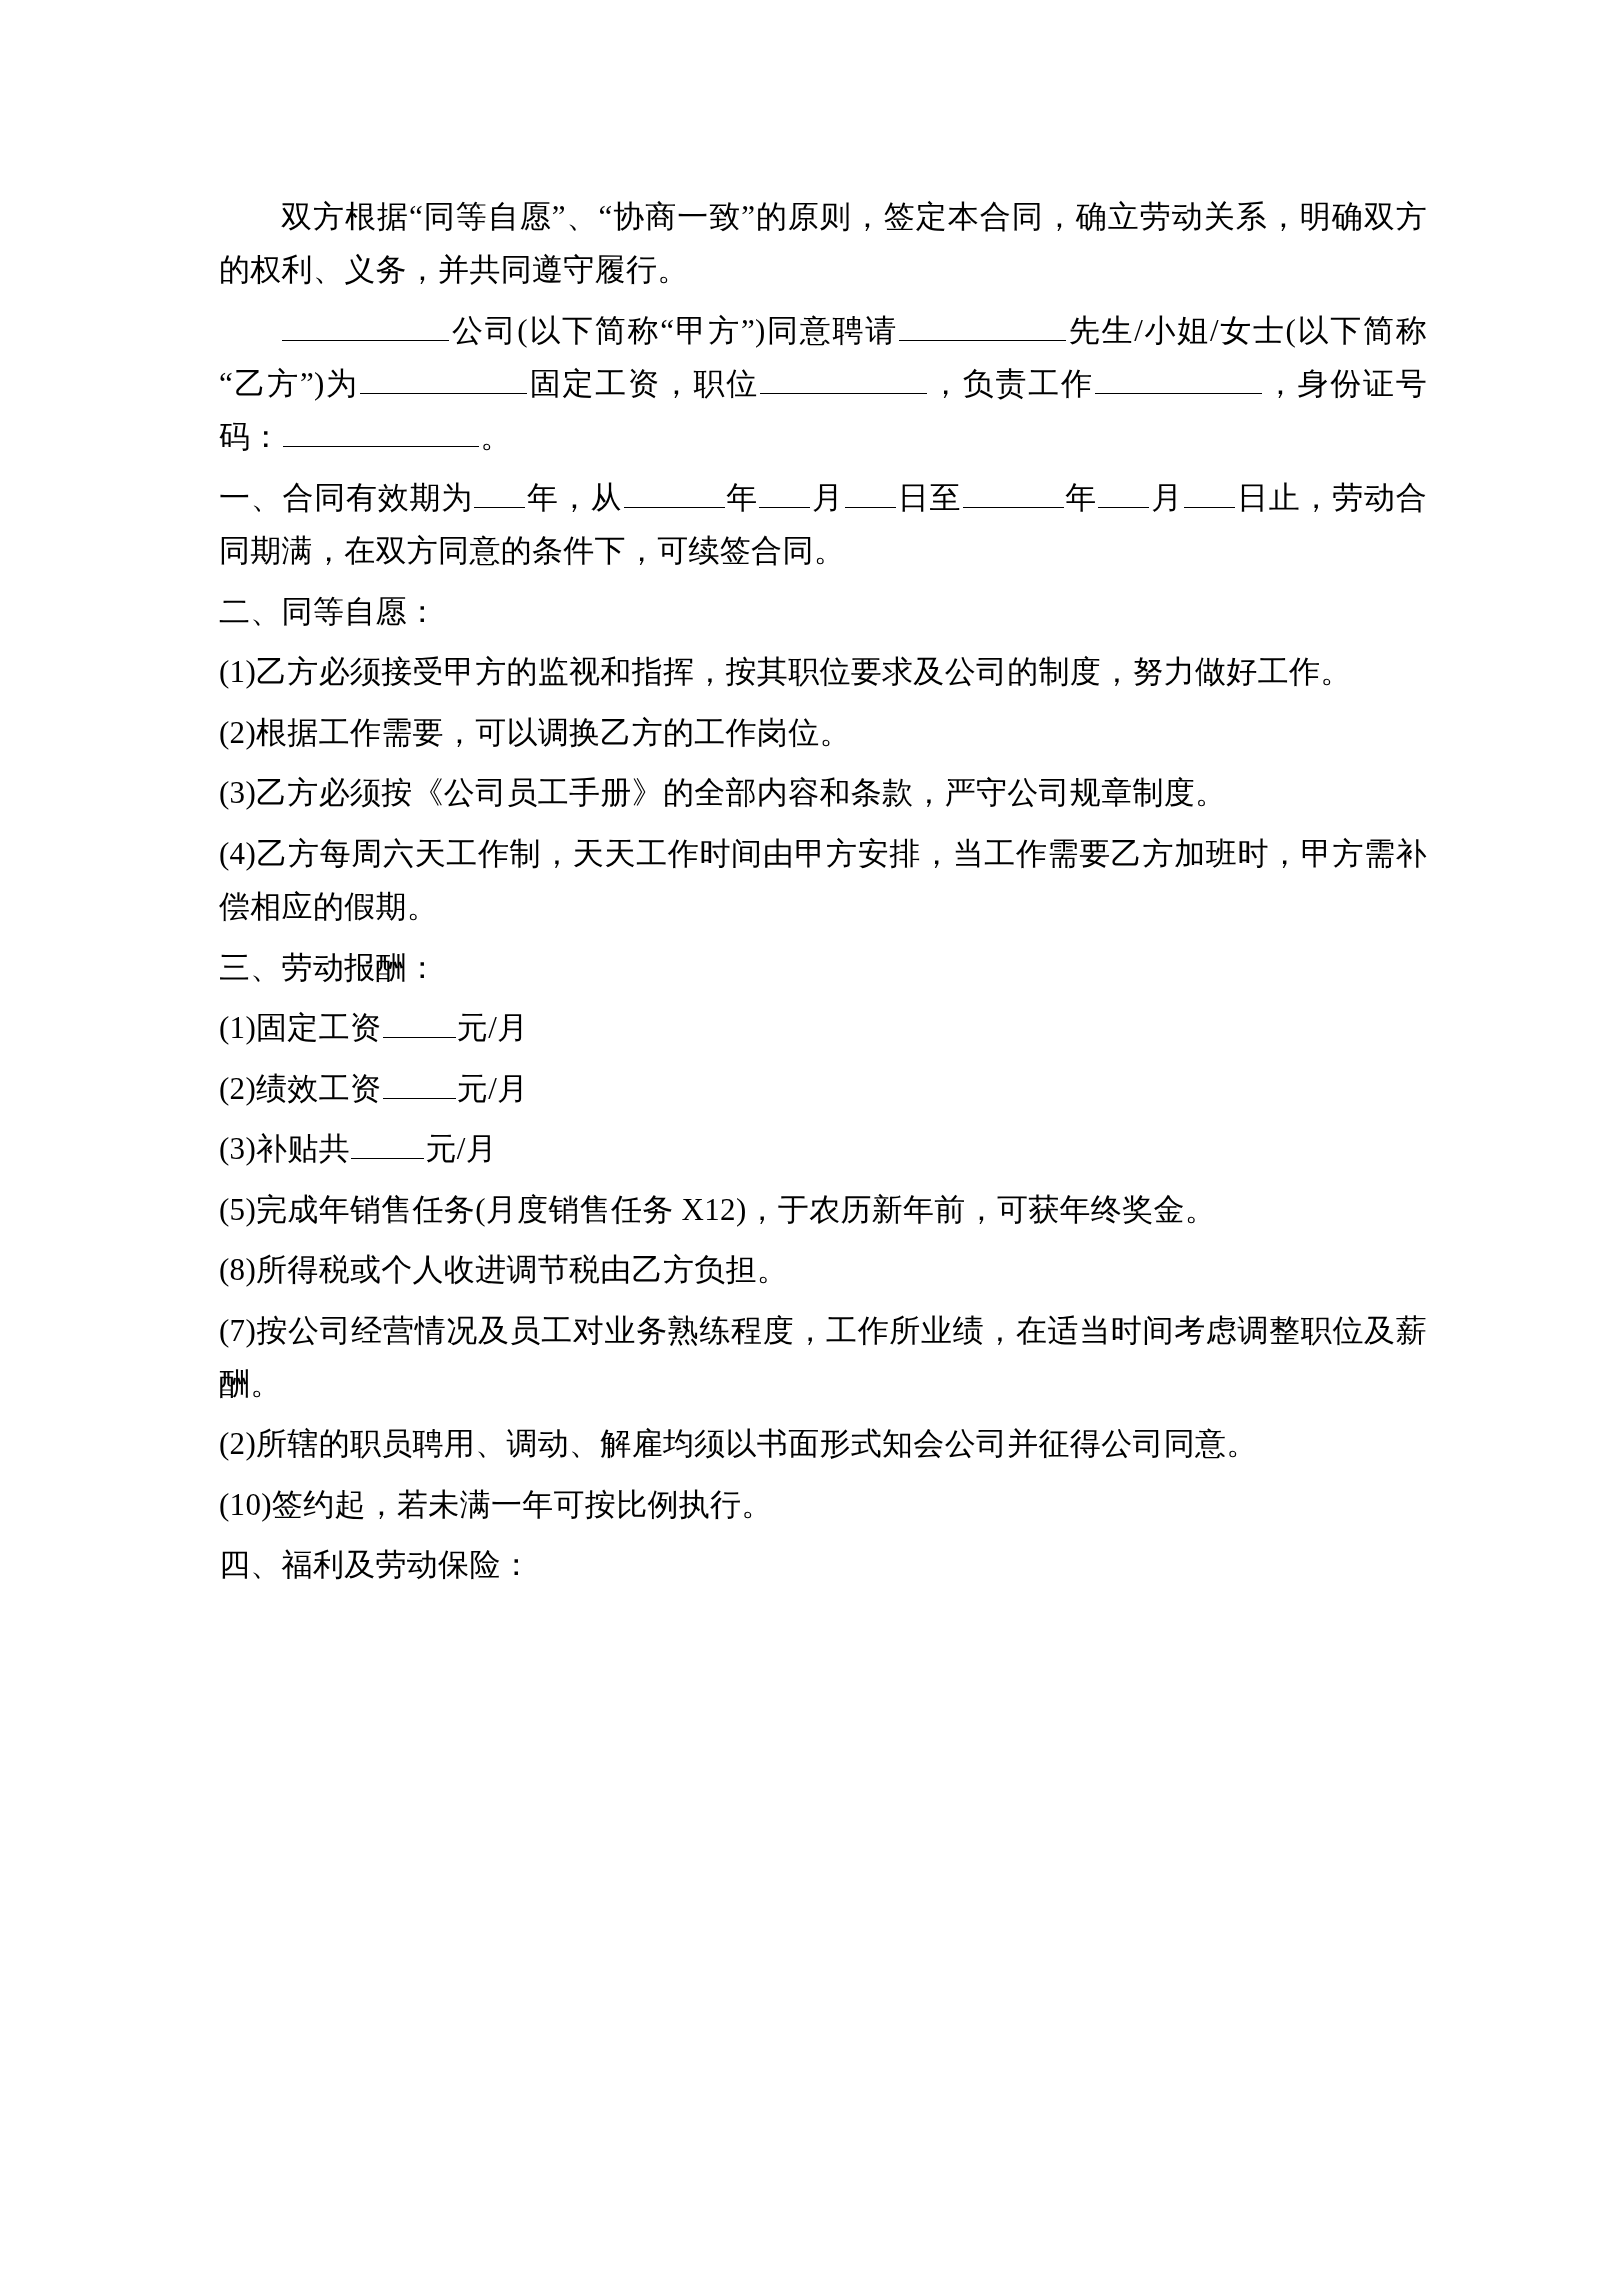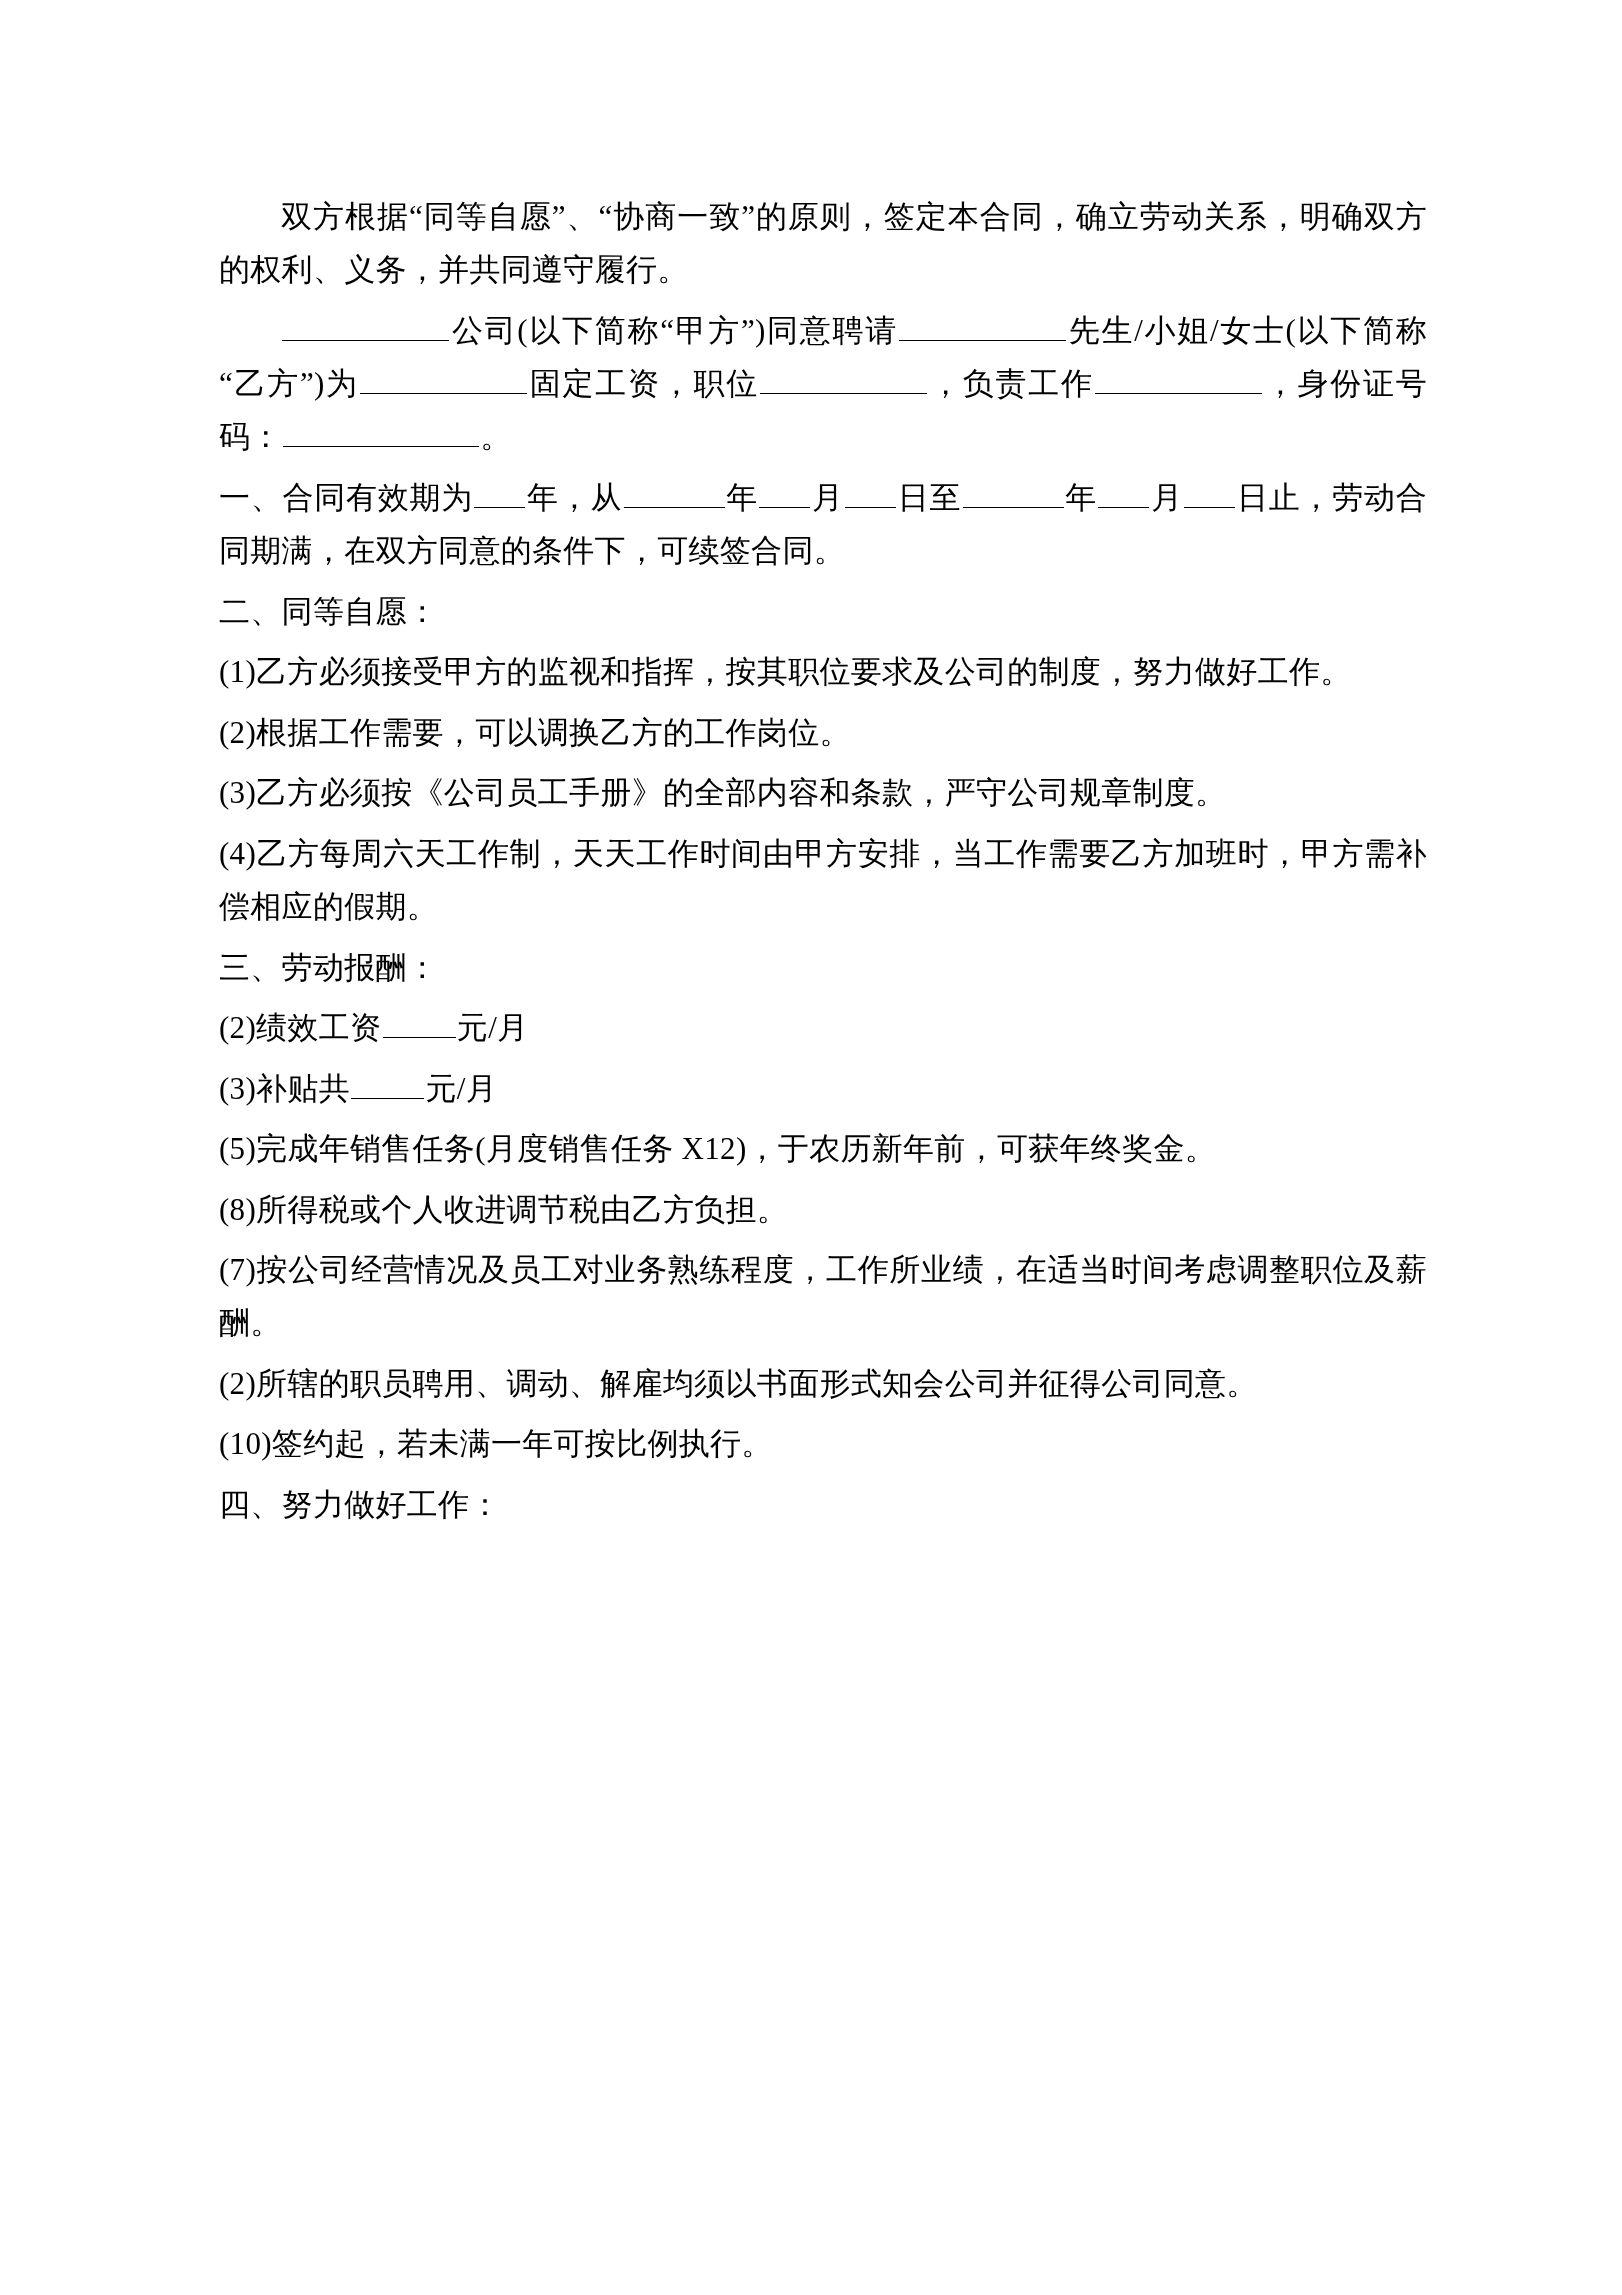--- a/index.html
+++ b/index.html
@@ -58,23 +58,24 @@
   <div class="doc-body" id="doc-body">
       <p class="indent"><span>双方根据“同等自愿”、“协商一致”的原则，签定本合同，确立劳动关系，明确双方的权利、义务，并共同遵守履行。</span></p>
       <p class="indent"><span class="blank b-xl"></span><span>公司(以下简称“甲方”)同意聘请</span><span class="blank b-xl"></span><span>先生/小姐/女士(以下简称“乙方”)为</span><span class="blank b-xl"></span><span>固定工资，职位</span><span class="blank b-xl"></span><span>，负责工作</span><span class="blank b-xl"></span><span>，身份证号码：</span><span class="blank b-xxl"></span><span>。</span></p>
       <p class=""><span>一、合同有效期为</span><span class="blank b-xs"></span><span>年，从</span><span class="blank b-md"></span><span>年</span><span class="blank b-xs"></span><span>月</span><span class="blank b-xs"></span><span>日至</span><span class="blank b-md"></span><span>年</span><span class="blank b-xs"></span><span>月</span><span class="blank b-xs"></span><span>日止，劳动合同期满，在双方同意的条件下，可续签合同。</span></p>
       <p class="heading"><span>二、同等自愿：</span></p>
       <p class=""><span>(1)乙方必须接受甲方的监视和指挥，按其职位要求及公司的制度，努力做好工作。</span></p>
       <p class=""><span>(2)根据工作需要，可以调换乙方的工作岗位。</span></p>
       <p class=""><span>(3)乙方必须按《公司员工手册》的全部内容和条款，严守公司规章制度。</span></p>
       <p class=""><span>(4)乙方每周六天工作制，天天工作时间由甲方安排，当工作需要乙方加班时，甲方需补偿相应的假期。</span></p>
       <p class="heading"><span>三、劳动报酬：</span></p>
+      <p class=""><span>(1)固定工资</span><span class="blank b-sm"></span><span>元/月</span></p>
       <p class=""><span>(2)绩效工资</span><span class="blank b-sm"></span><span>元/月</span></p>
       <p class=""><span>(3)补贴共</span><span class="blank b-sm"></span><span>元/月</span></p>
       <p class=""><span>(5)完成年销售任务(月度销售任务 X12)，于农历新年前，可获年终奖金。</span></p>
       <p class=""><span>(8)所得税或个人收进调节税由乙方负担。</span></p>
       <p class=""><span>(7)按公司经营情况及员工对业务熟练程度，工作所业绩，在适当时间考虑调整职位及薪酬。</span></p>
       <p class=""><span>(2)所辖的职员聘用、调动、解雇均须以书面形式知会公司并征得公司同意。</span></p>
       <p class=""><span>(10)签约起，若未满一年可按比例执行。</span></p>
-      <p class="heading"><span>四、努力做好工作：</span></p>
+      <p class="heading"><span>四、福利及劳动保险：</span></p>
     </div>
 </div>
 
 
 </body></html>

